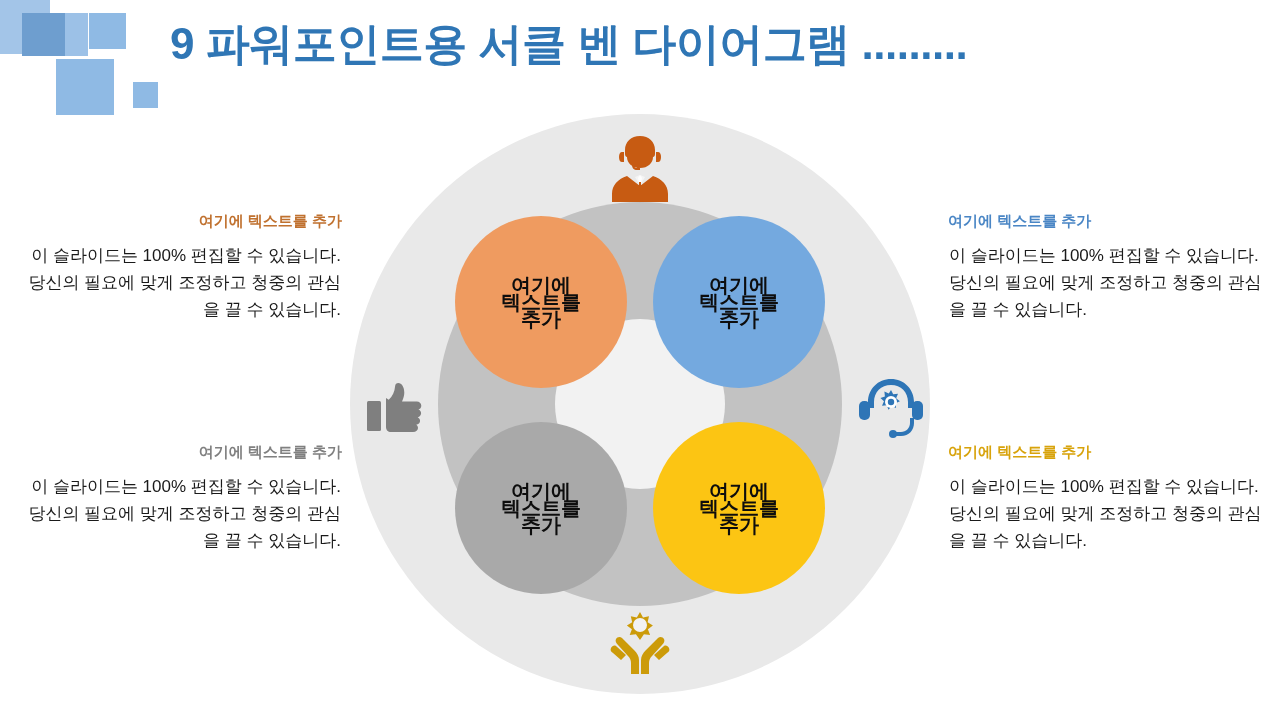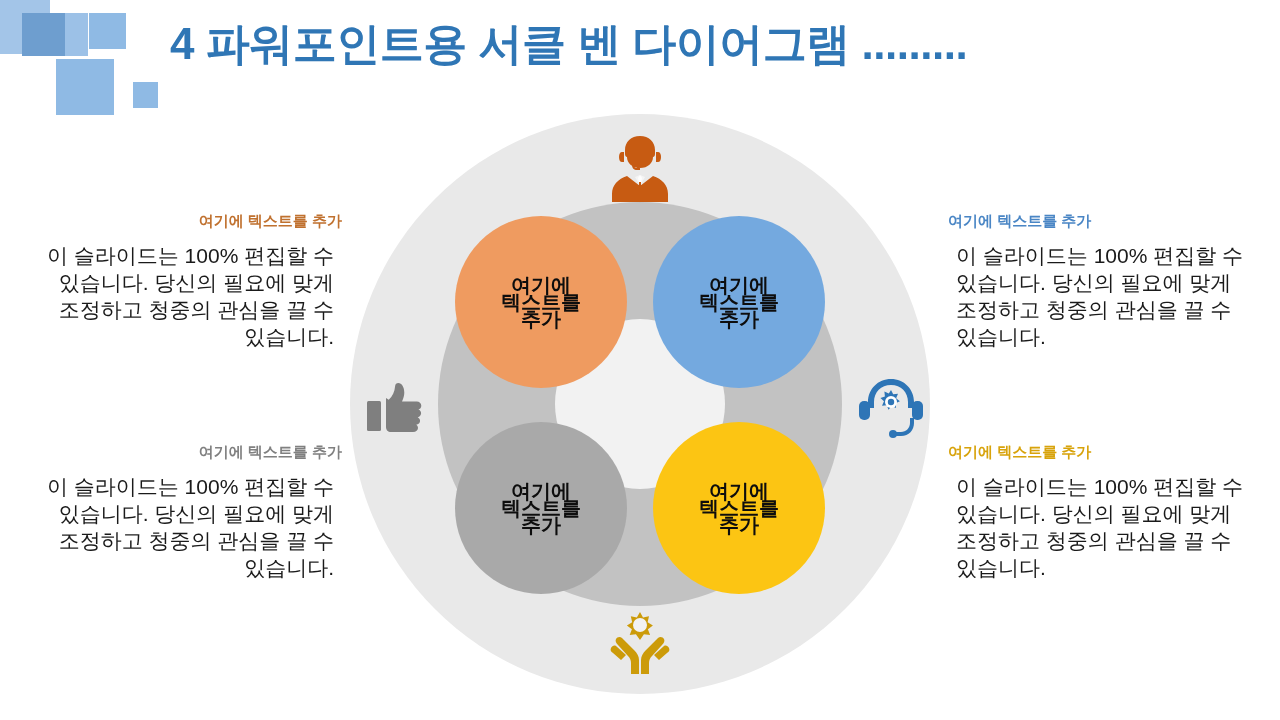--- a/index.html
+++ b/index.html
@@ -40,24 +40,24 @@
 
   
   .txtblock { position: absolute; width: 318px; }
   .txtblock .heading {
     font-size: 15px;
     font-weight: 700;
     margin: 0 0 12px 0;
     line-height: 18px;
   }
   .txtblock .body {
-    font-size: 21px;
+    font-size: 17px;
     color: #1A1A1A;
     line-height: 27px;
-    margin: 8px;
+    margin: 1px;
   }
   .tb-left  { text-align: right; }
   .tb-right { text-align: left; }
 
   #block-tl { left: 24px;  top: 212px; }
   #block-bl { left: 24px;  top: 443px; }
   #block-tr { left: 948px; top: 212px; }
   #block-br { left: 948px; top: 443px; }
 
   
@@ -124,21 +124,21 @@
 
 <div>
   <div class="deco deco-a"></div>
   <div class="deco deco-f"></div>
   <div class="deco deco-right"></div>
   <div class="deco deco-overlap"></div>
   <div class="deco deco-g"></div>
   <div class="deco deco-h"></div>
 </div>
 
-<div class="title">4 파워포인트용 서클 벤 다이어그램 .........</div>
+<div class="title">9 파워포인트용 서클 벤 다이어그램 .........</div>
 
 <div class="txtblock tb-left" id="block-tl">
   <p class="heading" style="color:#C0712F">여기에 텍스트를 추가</p>
   <p class="body">이 슬라이드는 100% 편집할 수 있습니다. 당신의 필요에 맞게 조정하고 청중의 관심을 끌 수 있습니다.</p>
 </div>
 
 <div class="txtblock tb-left" id="block-bl">
   <p class="heading" style="color:#808080">여기에 텍스트를 추가</p>
   <p class="body">이 슬라이드는 100% 편집할 수 있습니다. 당신의 필요에 맞게 조정하고 청중의 관심을 끌 수 있습니다.</p>
 </div>

